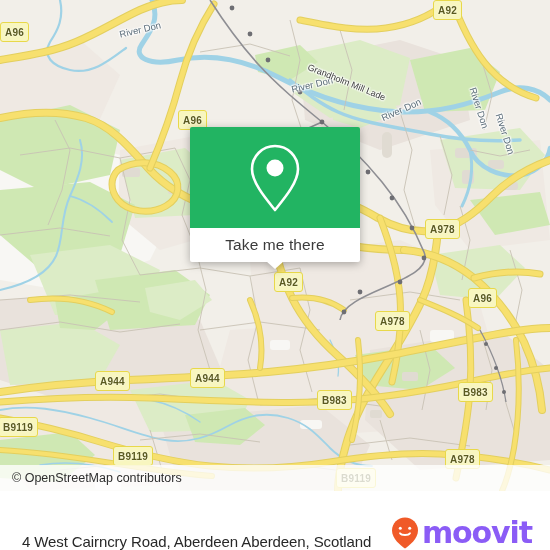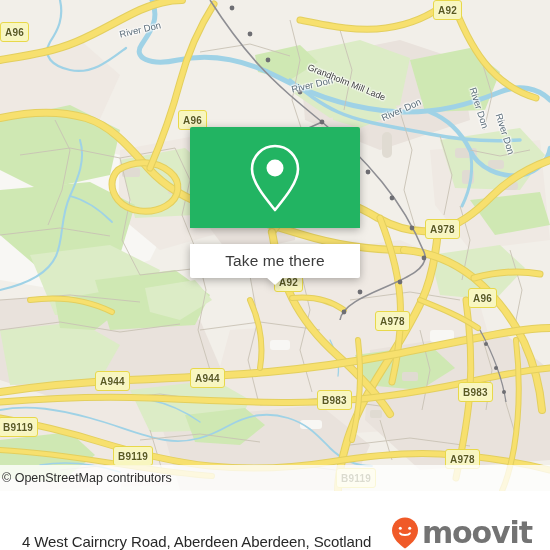--- a/index.html
+++ b/index.html
@@ -66,21 +66,21 @@
 
   
   #attribution {
     position:absolute;
     left:0; bottom:0;
     width:100%;
     height:26px;
     background:rgba(255,255,255,0.78);
     display:flex;
     align-items:center;
-    padding-left:2px;
+    padding-left:12px;
     font-size:12.5px;
     color:#2d2d2d;
     font-family:"Liberation Sans", sans-serif;
     z-index:30;
   }
 
   
   #popup {
     position:absolute;
     left:190px; top:127px;
@@ -97,21 +97,20 @@
     border-radius:2px 2px 0 0;
   }
   #popup-body {
     height:34px;
     background:#ffffff;
     display:flex;
     align-items:center;
     justify-content:center;
     border-radius:0 0 2px 2px;
     position:relative;
-    margin-top:16px;
   }
   #popup-label {
     font-size:15.5px;
     color:#3b3b3b;
     font-family:"Liberation Sans", sans-serif;
     letter-spacing:.1px;
   }
   #popup-tail {
     position:absolute;
     left:50%;
@@ -142,21 +141,21 @@
     letter-spacing:-0.1px;
     white-space:nowrap;
   }
   #brand {
     display:flex;
     align-items:center;
     gap:2px;
   }
   #brand-word {
     font-size:30px;
-    color:#737373;
+    color:#8b5cf6;
     font-family:"DejaVu Sans", sans-serif;
     font-weight:bold;
     letter-spacing:-1.1px;
     line-height:30px;
   }
 </style>
 </head>
 <body>
 
 <div id="page">

